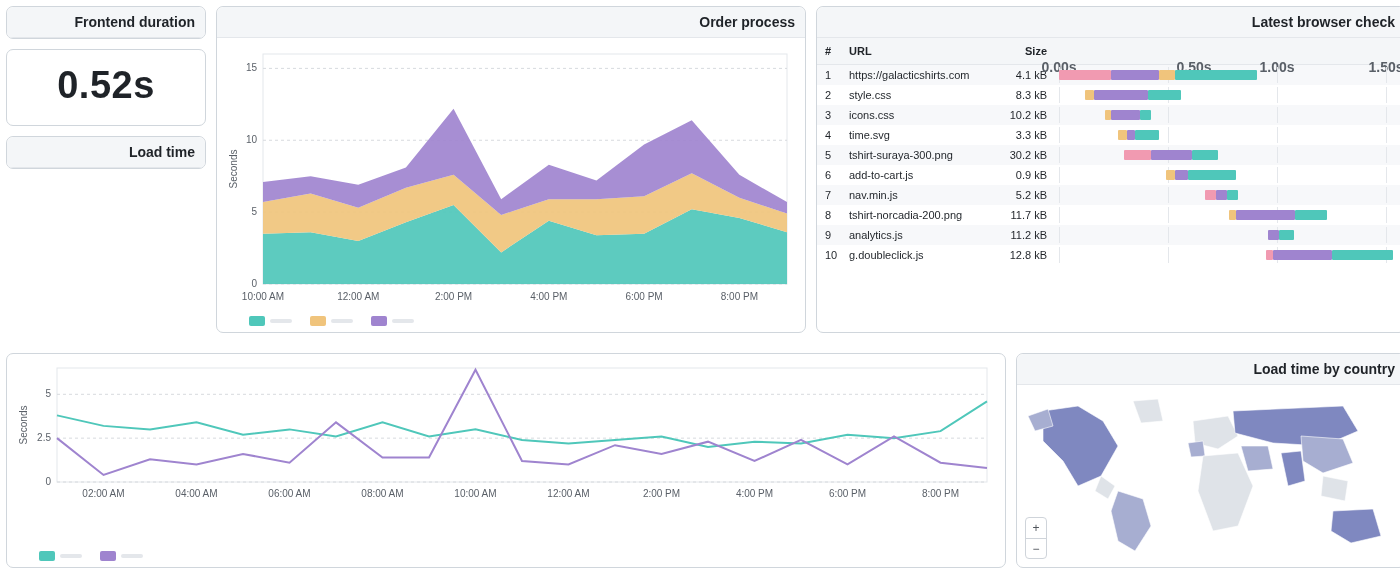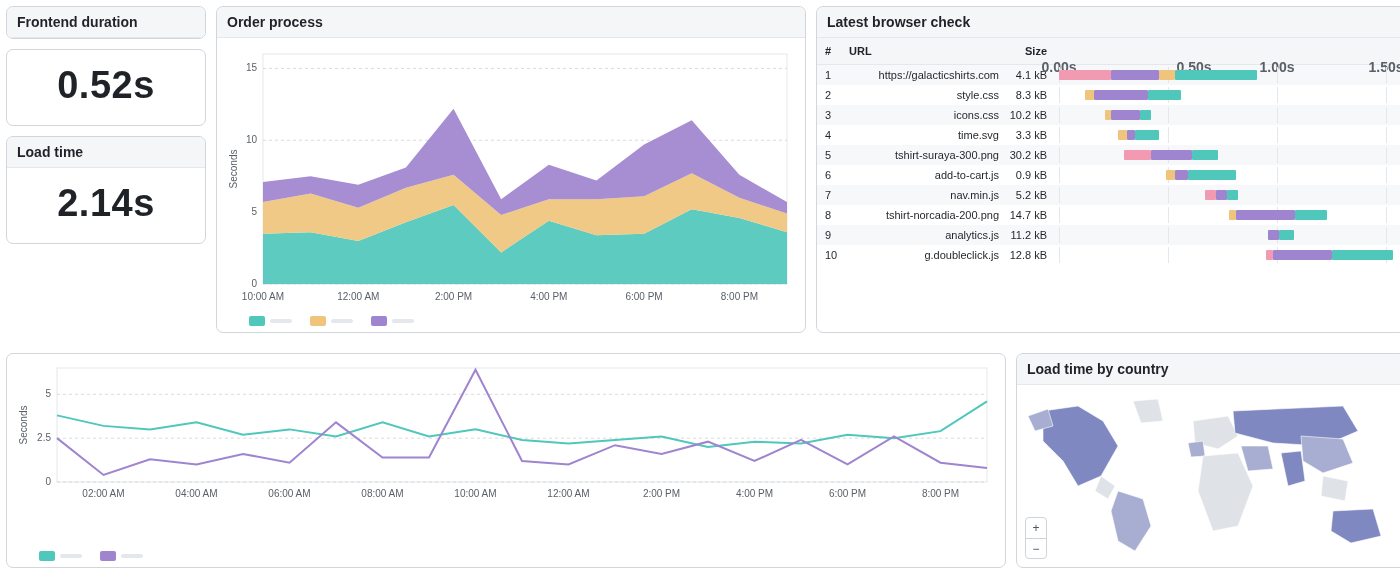--- a/index.html
+++ b/index.html
@@ -26,20 +26,21 @@
     overflow: hidden;
   }
   .panel-title {
     font-size: 14px;
     font-weight: 700;
     padding: 7px 10px;
     background: #f4f6f8;
     border-bottom: 1px solid #e4e7eb;
     border-top-left-radius: 7px;
     border-top-right-radius: 7px;
+    text-align: right;
   }
   .metric-col { display: flex; flex-direction: column; gap: 10px; }
   .metric-card .panel-title { font-size: 14px; }
   .metric-value {
     font-size: 38px;
     font-weight: 800;
     text-align: center;
     padding: 14px 6px 18px;
     letter-spacing: 0.5px;
   }
@@ -57,21 +58,21 @@
     display: grid;
     grid-template-columns: 18px 150px 48px 1fr;
     align-items: center;
     font-size: 11px;
     gap: 6px;
     padding: 2px 8px;
   }
   .wf-head { font-weight: 700; background: #f4f6f8; border-bottom: 1px solid #e4e7eb; padding: 5px 8px; }
   .wf-row:nth-child(odd) { background: #f7f8fa; }
   .wf-size { text-align: right; padding-right: 6px; }
-  .wf-url { white-space: nowrap; overflow: hidden; text-overflow: ellipsis; text-align: right; }
+  .wf-url { white-space: nowrap; overflow: hidden; text-overflow: ellipsis; }
   .wf-bar-cell { position: relative; height: 16px; }
   .wf-tick-line { position: absolute; top: 0; bottom: 0; width: 1px; background: #e4e7eb; }
   .wf-tick-lbl { position: absolute; top: 16px; font-size: 14px; color: #595f67; transform: translateX(-50%); }
   .wf-seg { position: absolute; top: 3px; height: 10px; border-radius: 1px; }
   
   .row2 {
     display: grid;
     grid-template-columns: 1000px 390px;
     gap: 10px;
     margin-top: 10px;
@@ -95,21 +96,20 @@
 
   <div class="metric-col">
     <div class="panel metric-card">
       <div class="panel-title">Frontend duration</div>
     </div>
     <div class="panel metric-card">
       <div class="metric-value">0.52s</div>
     </div>
     <div class="panel metric-card">
       <div class="panel-title">Load time</div>
-      <div class="metric-value">2.14s</div>
     </div>
   </div>
 
   <div class="panel">
     <div class="panel-title">Order process</div>
     <div class="chart-body">
       <svg id="svg-order" width="568" height="260">
           <rect x="36" y="8" width="524" height="230" fill="none" stroke="#e4e7eb"></rect>
           <line x1="36" x2="560" y1="238" y2="238" class="grid-line"></line>
           <text x="30" y="241" text-anchor="end" class="axis-tick">0</text>
@@ -256,21 +256,21 @@
             <div class="wf-tick-line" style="left: 64.5161%;"></div>
             <div class="wf-tick-line" style="left: 96.7742%;"></div>
             <div class="wf-seg" style="left: 43.2258%; width: 3.22581%; background: rgb(241, 154, 177);"></div>
             <div class="wf-seg" style="left: 46.4516%; width: 3.22581%; background: rgb(159, 132, 207);"></div>
             <div class="wf-seg" style="left: 49.6774%; width: 3.22581%; background: rgb(79, 199, 186);"></div>
           </div>
         </div>
         <div class="wf-row">
           <div>8</div>
           <div class="wf-url">tshirt-norcadia-200.png</div>
-          <div class="wf-size">14.7 kB</div>
+          <div class="wf-size">11.7 kB</div>
           <div class="wf-bar-cell">
             <div class="wf-tick-line" style="left: 0%;"></div>
             <div class="wf-tick-line" style="left: 32.2581%;"></div>
             <div class="wf-tick-line" style="left: 64.5161%;"></div>
             <div class="wf-tick-line" style="left: 96.7742%;"></div>
             <div class="wf-seg" style="left: 50.3226%; width: 1.93548%; background: rgb(240, 196, 124);"></div>
             <div class="wf-seg" style="left: 52.2581%; width: 17.4194%; background: rgb(159, 132, 207);"></div>
             <div class="wf-seg" style="left: 69.6774%; width: 9.67742%; background: rgb(79, 199, 186);"></div>
           </div>
         </div>

